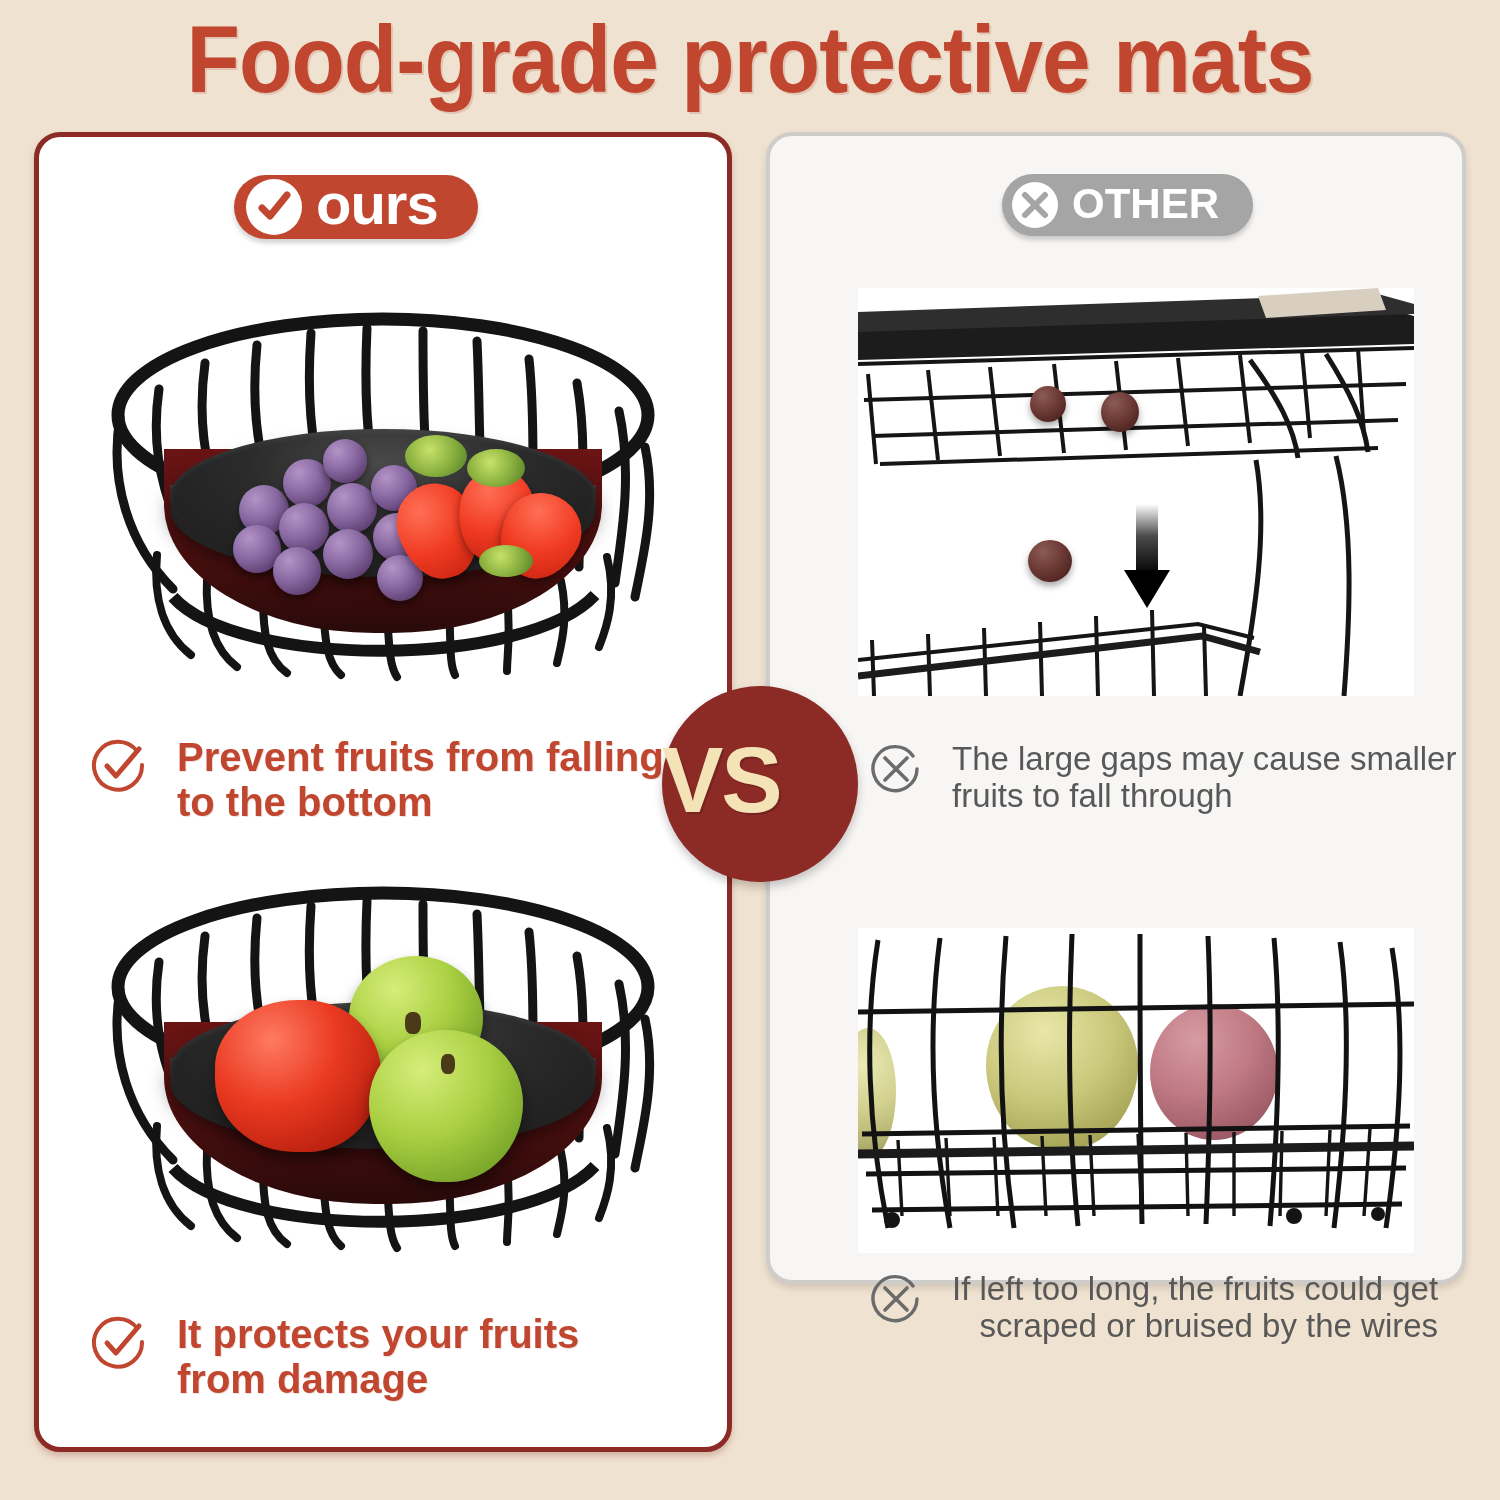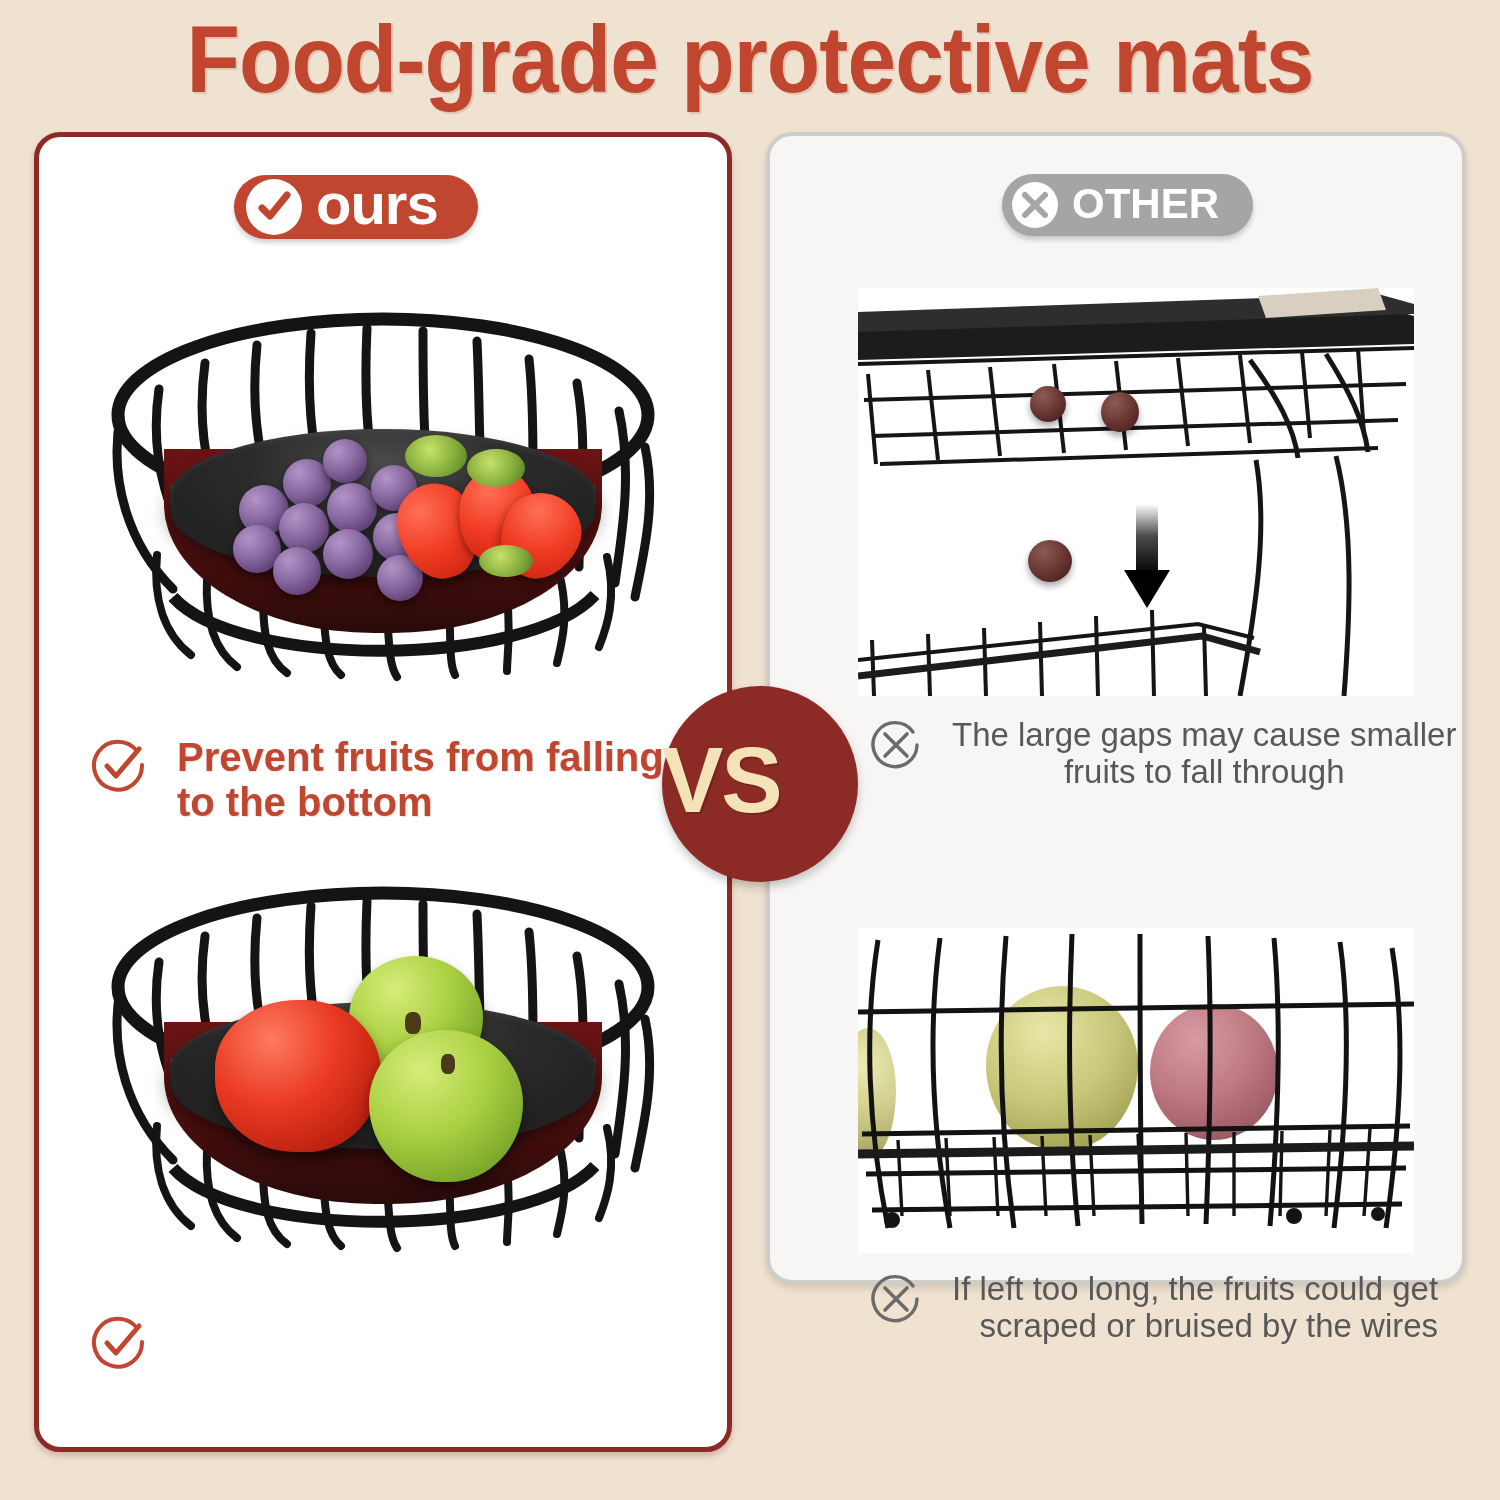--- a/index.html
+++ b/index.html
@@ -210,21 +210,21 @@
     font-weight: bold;
     text-shadow: 1px 1px 0 rgba(160,60,40,0.15);
   }
   .feature-other .feature-text {
     color: #585858;
     font-size: 33px;
     font-weight: normal;
   }
   #feature-ours-1 { left: 52px; top: 598px; }
   #feature-ours-2 { left: 52px; top: 1175px; }
-  #feature-other-1 { left: 100px; top: 581px; text-align: center; }
+  #feature-other-1 { left: 100px; top: 605px; }
   #feature-other-2 { left: 100px; top: 1135px; text-align: right; }
 
   .feature-icon { flex: none; margin-top: 2px; }
 
   
   #vs-badge {
     position: absolute;
     left: 662px;
     top: 686px;
     width: 196px;
@@ -379,20 +379,22 @@
     </div>
   </div>
 
   <div class="feature feature-ours" id="feature-ours-2">
     <span class="feature-icon">
       <svg width="56" height="56" viewBox="0 0 56 56" aria-hidden="true">
         <path d="M46 14 A 24 24 0 1 0 51 28" fill="none" stroke="#c0462f" stroke-width="4" stroke-linecap="round"></path>
         <path d="M16 29 L25 39 L48 12" fill="none" stroke="#c0462f" stroke-width="5" stroke-linecap="round" stroke-linejoin="round"></path>
       </svg>
     </span>
+    <span class="feature-text">It protects your fruits
+from damage</span>
   </div>
 </div>
 
 <div class="panel" id="panel-other">
 
   <div class="badge" id="badge-other">
     <span class="badge-mark">
       <svg width="34" height="34" viewBox="0 0 34 34" aria-hidden="true">
         <path d="M7 7 L27 27 M27 7 L7 27" stroke="#a5a5a5" stroke-width="6" fill="none" stroke-linecap="round"></path>
       </svg>

